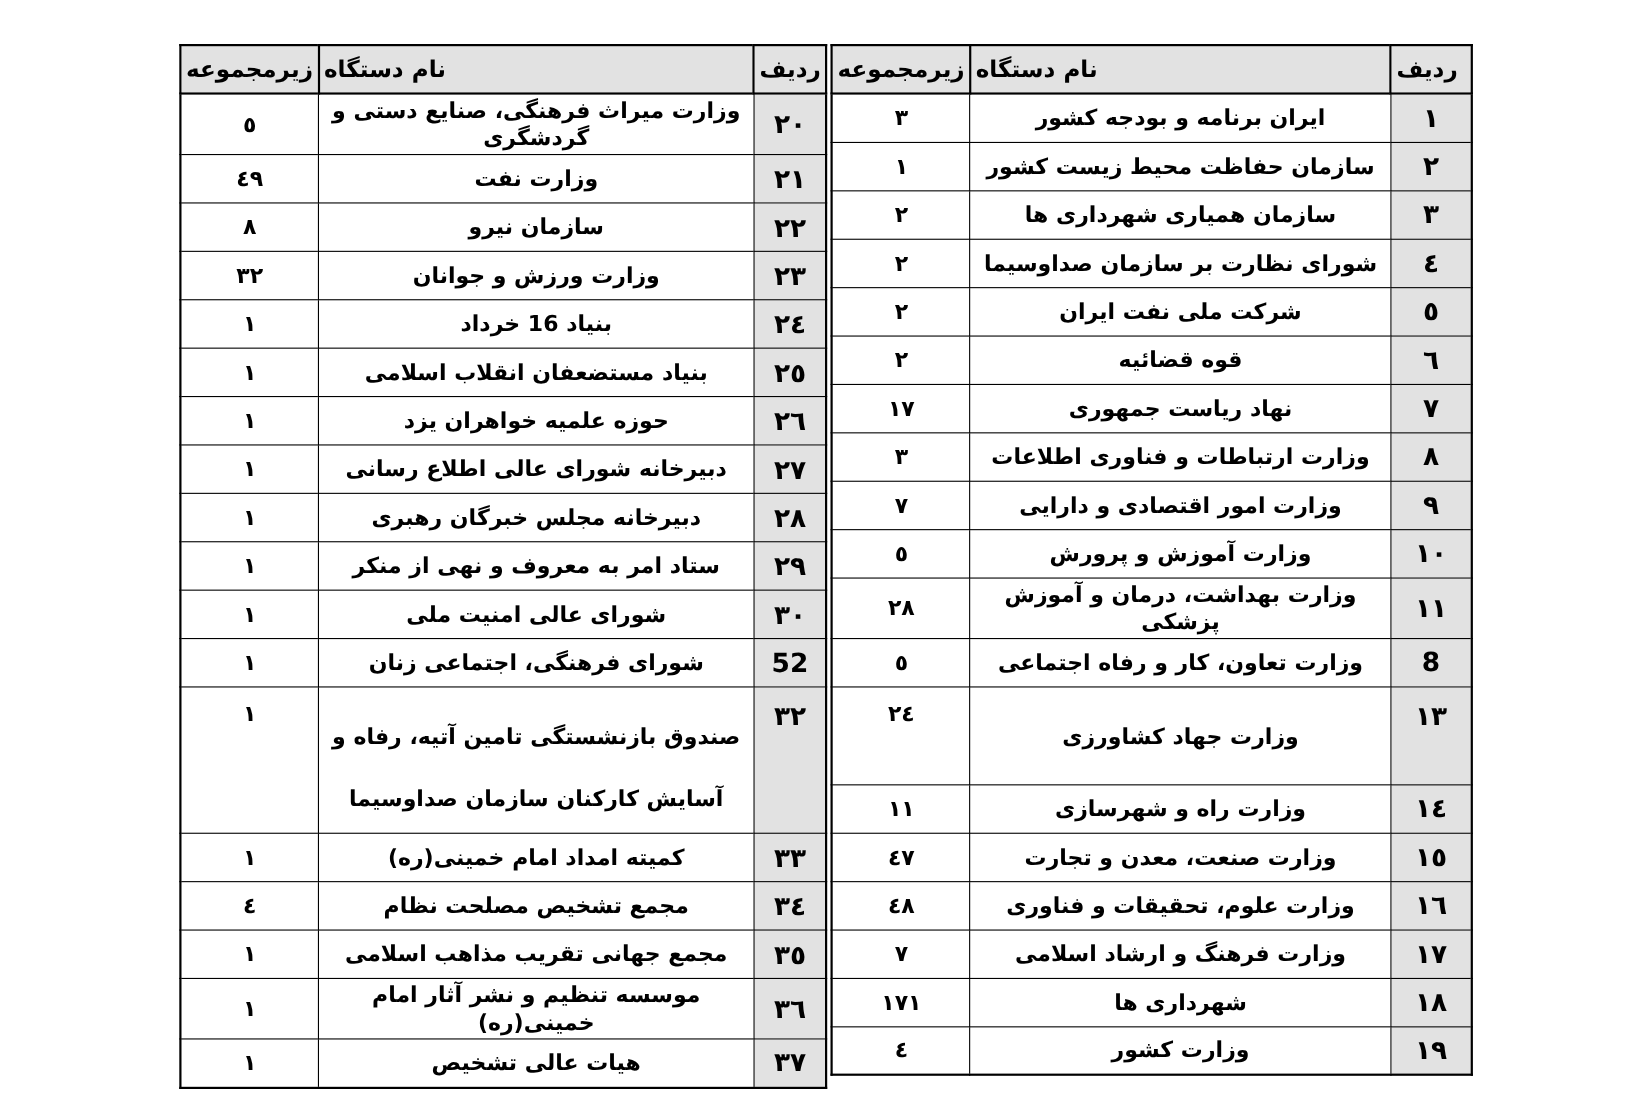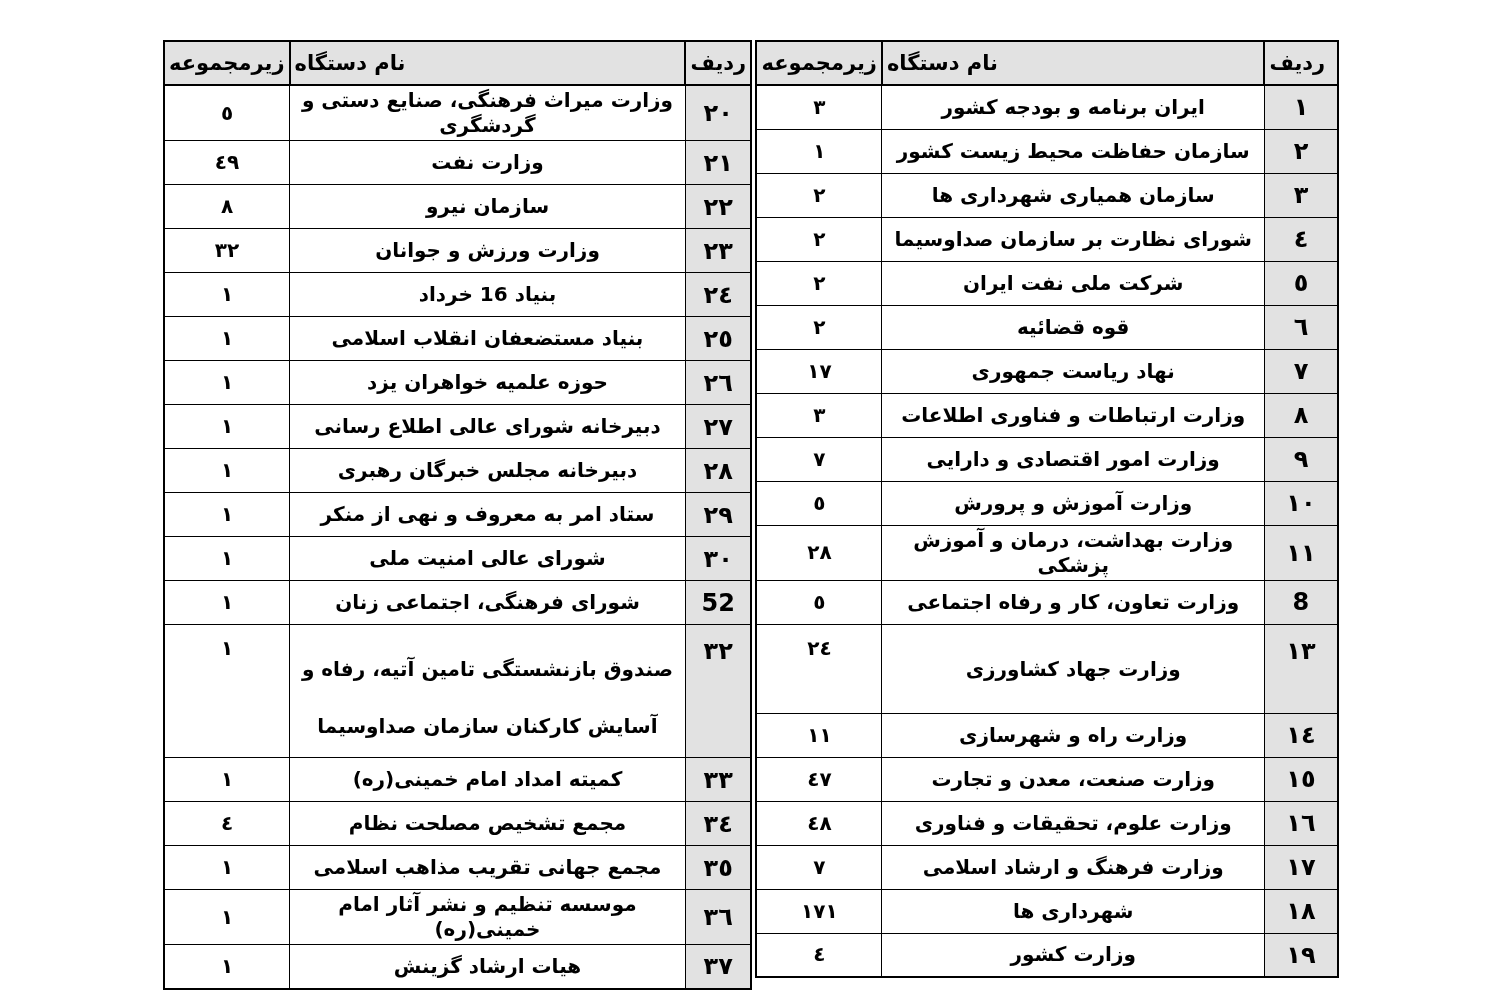--- a/index.html
+++ b/index.html
@@ -291,20 +291,20 @@
             <td class="col-name">مجمع جهانی تقریب مذاهب اسلامی</td>
             <td class="col-val">١</td>
           </tr>
           <tr>
             <td class="col-no">٣٦</td>
             <td class="col-name">موسسه تنظیم و نشر آثار امام خمینی(ره)</td>
             <td class="col-val">١</td>
           </tr>
           <tr>
             <td class="col-no">٣٧</td>
-            <td class="col-name">هیات ارشاد گزینش</td>
+            <td class="col-name">هیات عالی تشخیص</td>
             <td class="col-val">١</td>
           </tr>
         </tbody>
     </table>
 
   </div>
 </div>
 
 </body></html>

